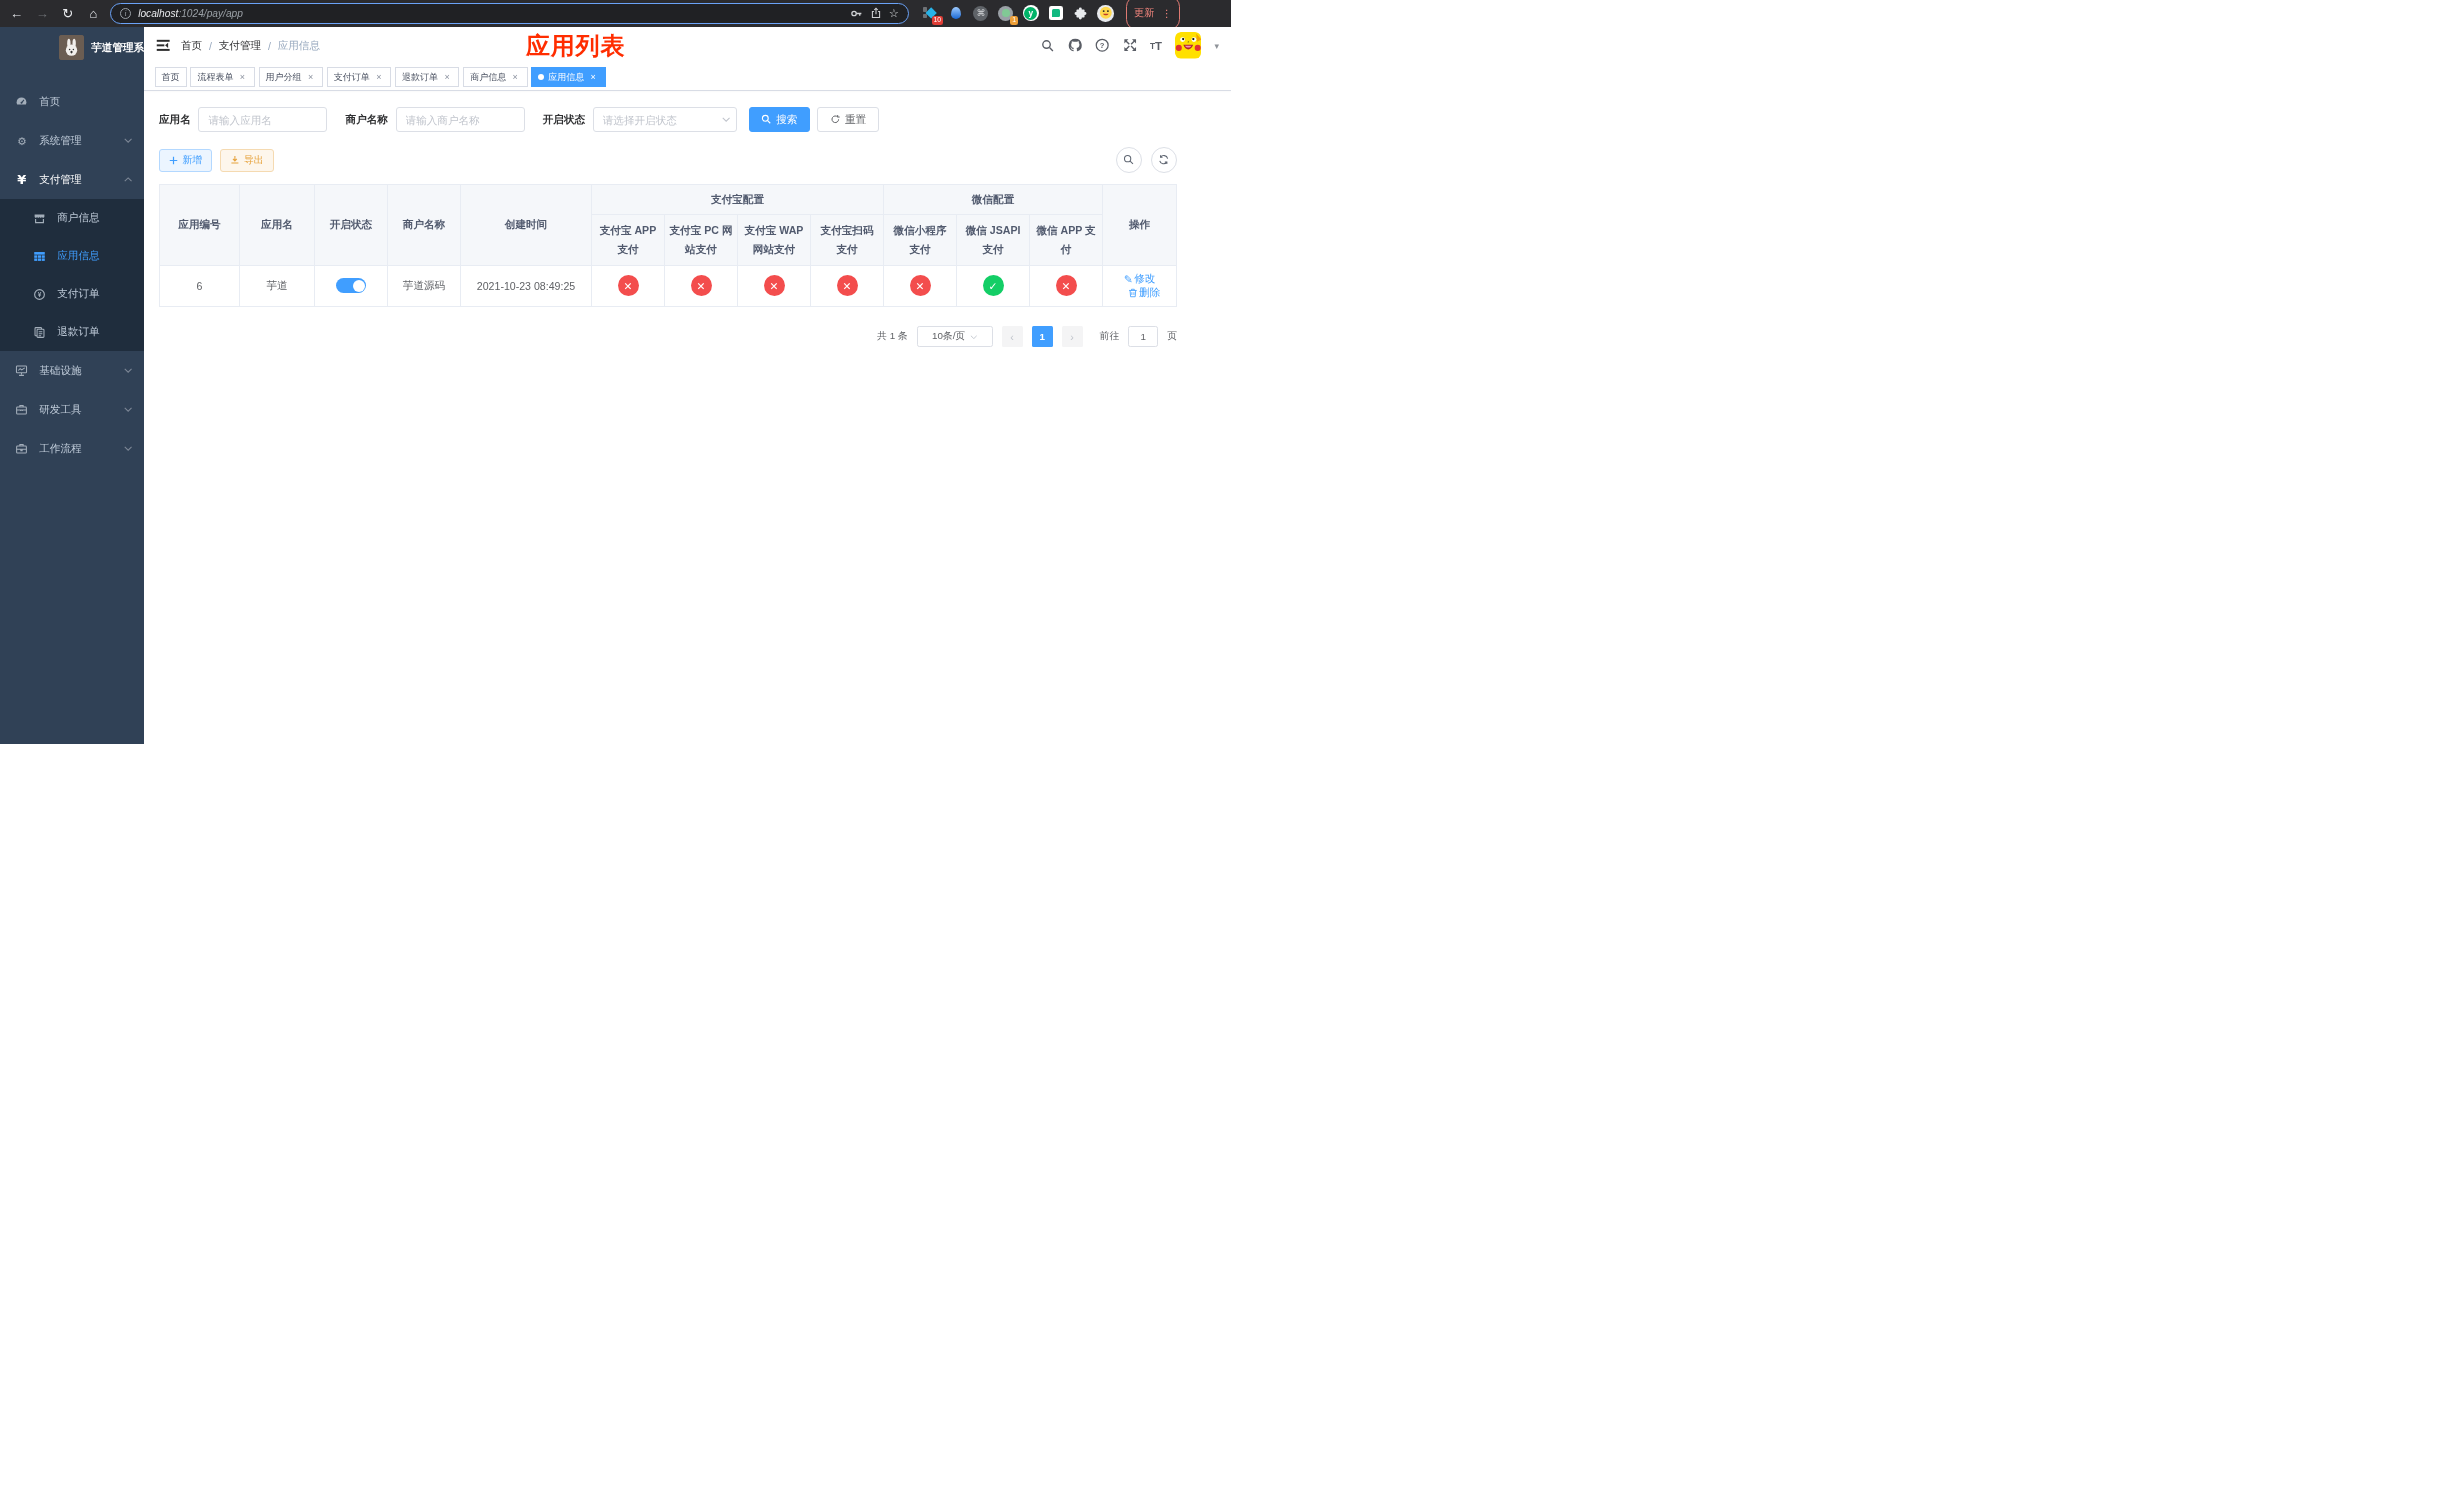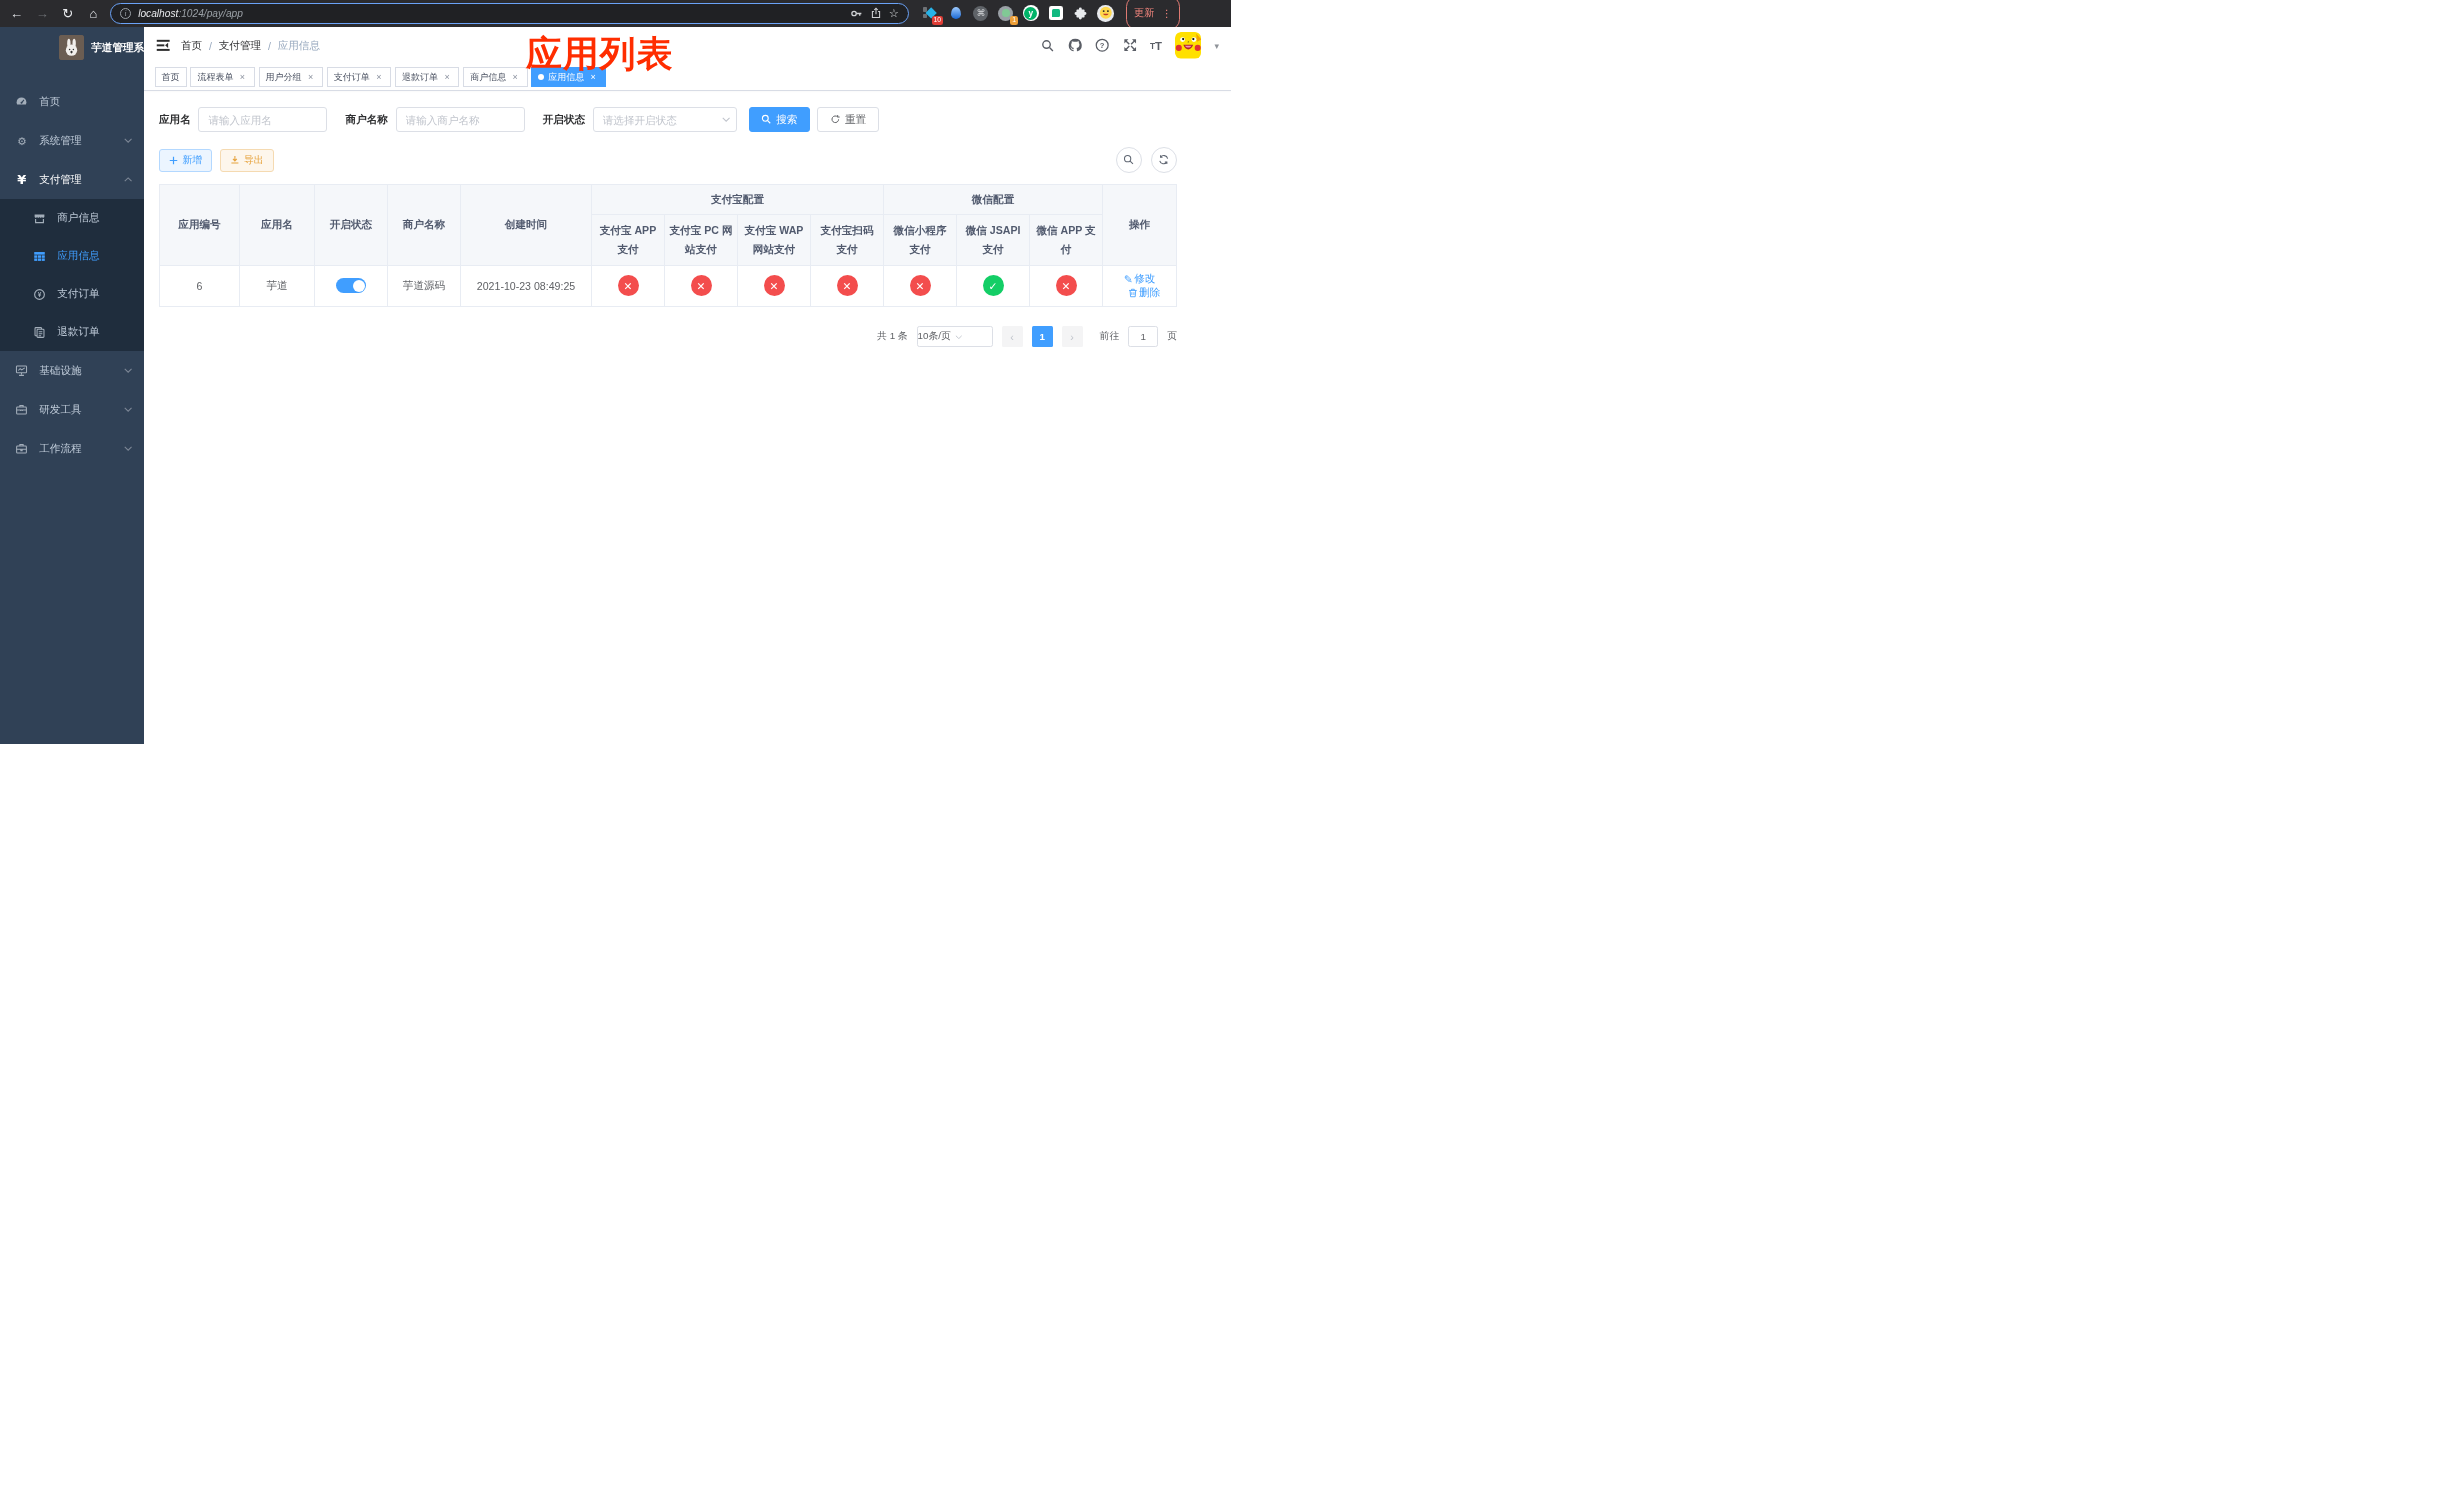--- a/index.html
+++ b/index.html
@@ -69,21 +69,21 @@
 
   .main{flex:1;display:flex;flex-direction:column;position:relative;background:#fff;min-width:0;}
 
   
   .navbar{height:38px;display:flex;align-items:center;padding:0 12px;gap:10.6px;flex:none;}
   .hamburger{cursor:pointer;display:flex;}
   .crumbs{display:flex;align-items:center;gap:6.8px;font-size:10.6px;}
   .crumbs .c1{color:var(--txt-dark);font-weight:500;cursor:pointer;}
   .crumbs .sep{color:#97a8be;}
   .crumbs .c-last{color:#97a8be;}
-  .annotation{position:absolute;left:382px;top:3px;font-size:36px;font-weight:bold;color:#ff2d00;z-index:40;letter-spacing:0.8px;}
+  .annotation{position:absolute;left:382px;top:3px;font-size:24px;font-weight:bold;color:#ff2d00;z-index:40;letter-spacing:0.8px;}
   .nav-right{margin-left:auto;display:flex;align-items:center;gap:13px;color:#5a5e66;}
   .nav-right .nicon{cursor:pointer;display:flex;align-items:center;}
   .font-ic{font-weight:bold;font-size:11.4px;color:#5a5e66;}
   .font-ic small{font-size:8.3px;font-weight:bold;}
   .avatar{width:26.5px;height:26.5px;border-radius:6px;overflow:hidden;flex:none;cursor:pointer;}
   .caret{color:#8f9399;font-size:9px;cursor:pointer;}
 
   
   .tabbar{height:26px;border-bottom:0.8px solid #d8dce5;box-shadow:0 0.8px 2.3px rgba(0,0,0,.04);display:flex;align-items:center;padding:0 10.6px;gap:3.8px;flex:none;}
   .tab{height:19.7px;border:0.8px solid #d8dce5;background:#fff;color:#495060;font-size:9px;display:inline-flex;align-items:center;padding:0 6px;cursor:pointer;gap:3.8px;white-space:nowrap;}
@@ -121,21 +121,21 @@
   .status-circle{width:21px;height:21px;border-radius:50%;display:inline-flex;align-items:center;justify-content:center;color:#fff;font-size:10.6px;font-weight:bold;}
   .status-circle.fail{background:var(--danger);}
   .status-circle.ok{background:var(--success);}
   .switch{width:30px;height:15px;border-radius:7.6px;background:var(--accent);position:relative;display:inline-block;cursor:pointer;vertical-align:middle;}
   .switch::after{content:"";position:absolute;right:1.5px;top:1.5px;width:12px;height:12px;border-radius:50%;background:#fff;}
   .act-link{color:var(--accent);cursor:pointer;display:inline-flex;align-items:center;gap:1.5px;font-size:10.6px;}
   .act-link + .act-link{margin-left:9px;}
   .pen{font-size:10.6px;}
 
   .pager{width:1018px;display:flex;align-items:center;justify-content:flex-end;gap:9px;margin-top:19.7px;font-size:9.8px;color:var(--txt);}
-  .psel{position:relative;width:76px;height:21px;border:0.8px solid var(--border);border-radius:2.3px;display:flex;align-items:center;justify-content:flex-start;gap:4.5px;cursor:pointer;}
+  .psel{position:relative;width:76px;height:21px;border:0.8px solid var(--border);border-radius:2.3px;display:flex;align-items:center;justify-content:center;gap:4.5px;cursor:pointer;}
   .psel .sel-caret{display:flex;color:#c0c4cc;}
   .pg-btn{width:21px;height:21px;border-radius:1.5px;background:#f4f4f5;color:#c0c4cc;display:flex;align-items:center;justify-content:center;font-size:10.6px;cursor:pointer;}
   .pg-num{width:21px;height:21px;border-radius:1.5px;background:var(--accent);color:#fff;display:flex;align-items:center;justify-content:center;font-weight:bold;cursor:pointer;}
   .goto-input{width:30px;height:21px;border:0.8px solid var(--border);border-radius:2.3px;text-align:center;font-size:9.8px;color:var(--txt);font-family:inherit;}
   svg{flex:none;}
 </style>
 </head>
 <body>
 
 <div class="screen">

